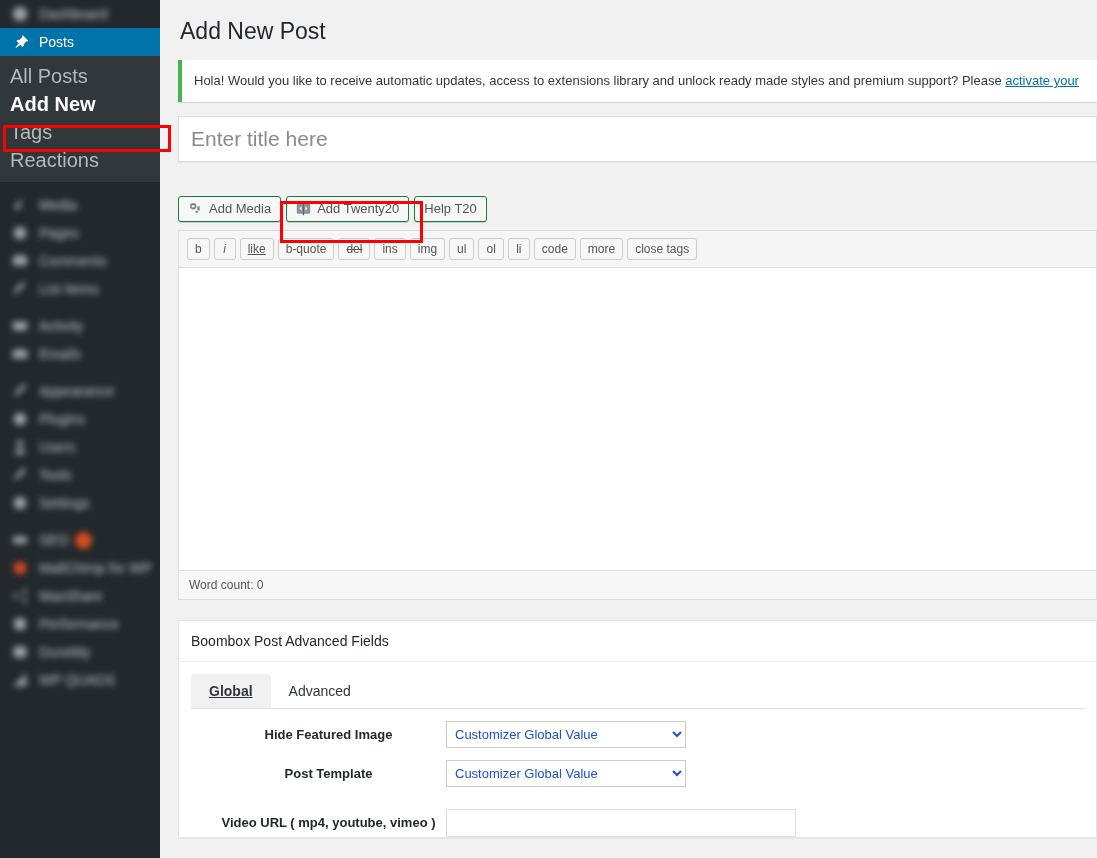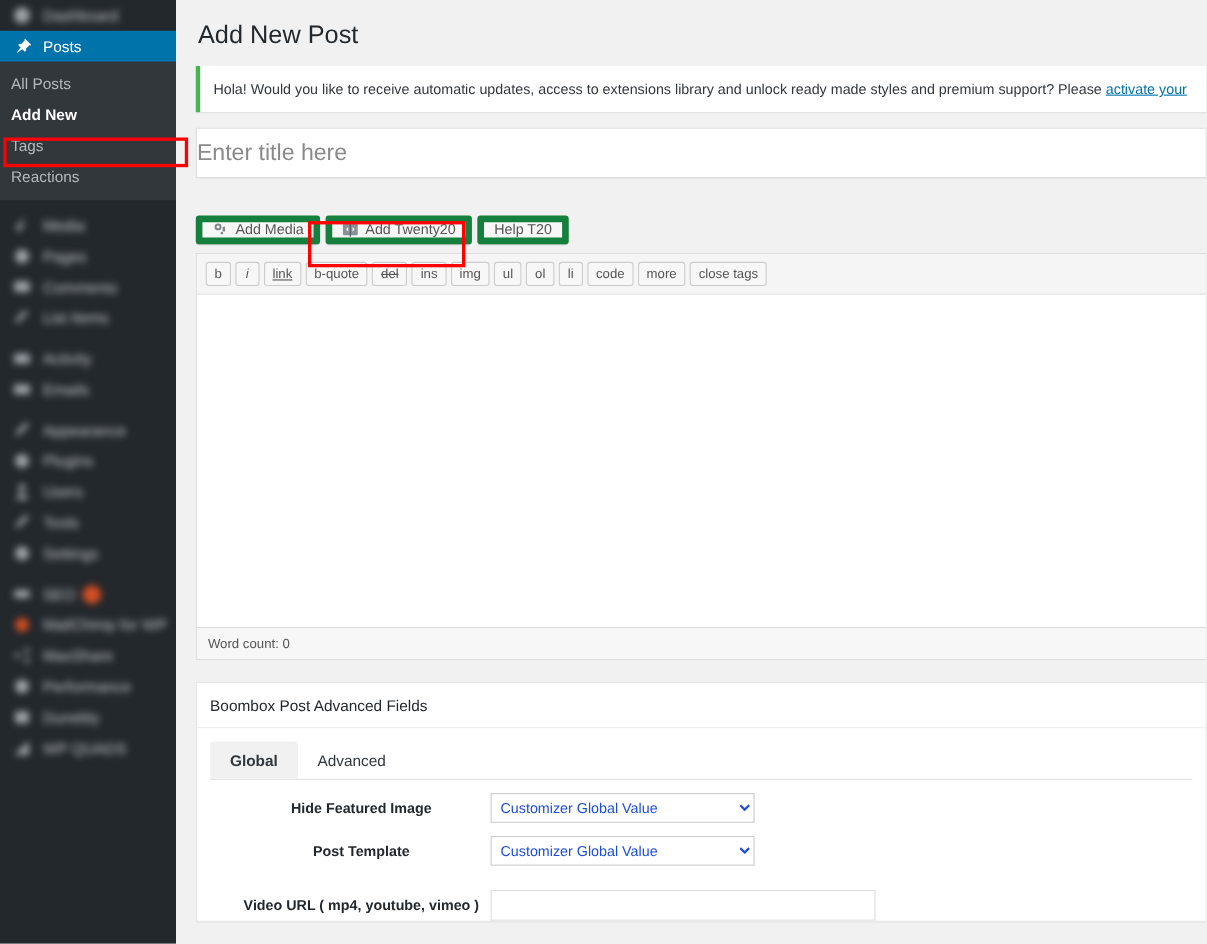--- a/index.html
+++ b/index.html
@@ -58,21 +58,21 @@
   }
   .menu-gap { height: 9px; }
 
   #submenu {
     background: #32373c;
     padding: 6px 0 8px 0;
   }
   .submenu-item {
     display: block;
     padding: 6px 0 6px 10px;
-    font-size: 14px;
+    font-size: 20px;
     color: #b4b9be;
     line-height: 16px;
   }
   .submenu-item.active { color: #fff; font-weight: bold; }
 
   .badge-dot {
     display: inline-block;
     width: 17px; height: 17px;
     border-radius: 50%;
     background: #d54e21;
@@ -121,40 +121,40 @@
     margin: 14px 0 0 18px;
     background: #fff;
     border: 1px solid #ddd;
     box-shadow: 0 1px 1px rgba(0,0,0,.04);
   }
   #post-title {
     display: block;
     width: 100%;
     border: 0;
     outline: none;
-    padding: 7px 0;
+    padding: 7px 12px;
     font-family: "Liberation Sans", sans-serif;
     font-size: 21px;
     line-height: 30px;
     color: #4c1d95;
     background: transparent;
   }
   #post-title::placeholder { color: #8a8a8a; opacity: 1; }
 
   #media-buttons {
     margin: 34px 0 0 18px;
     padding: 0 0 8px 0;
     display: flex; align-items: center; gap: 5px;
   }
   .mbtn {
     display: inline-flex; align-items: center;
     height: 26px;
     padding: 0 9px;
     background: #f7f7f7;
-    border: 6px solid #15803d;
+    border: 1px solid #15803d;
     border-radius: 3px;
     font-size: 13px;
     color: #555;
     box-shadow: 0 1px 0 #ccc;
     cursor: pointer;
     white-space: nowrap;
   }
   .mbtn .mb-icon { margin-right: 6px; display: inline-flex; }
 
   #editor-box {
@@ -225,21 +225,21 @@
     display: flex;
     border-bottom: 1px solid #e1e1e1;
   }
   .tab {
     padding: 9px 18px;
     font-size: 14px;
     color: #32373c;
     cursor: pointer;
     border-radius: 4px 4px 0 0;
   }
-  .tab.active { background: #f1f1f1; font-weight: bold; }
+  .tab.active { background: #f1f1f1; font-weight: bold; text-decoration: underline; }
 
   .field-row {
     display: flex; align-items: center;
     padding: 12px 0 0 20px;
   }
   .field-label {
     width: 235px;
     font-size: 13px;
     font-weight: bold;
     color: #23282d;
@@ -504,21 +504,21 @@
 
       <button class="mbtn">
         <span>Help T20</span>
       </button>
     </div>
 
     <div id="editor-box">
       <div id="quicktags">
         <button class="qt">b</button>
         <button class="qt italic">i</button>
-        <button class="qt linkstyle">link</button>
+        <button class="qt linkstyle">like</button>
         <button class="qt">b-quote</button>
         <button class="qt delstyle">del</button>
         <button class="qt">ins</button>
         <button class="qt">img</button>
         <button class="qt">ul</button>
         <button class="qt">ol</button>
         <button class="qt">li</button>
         <button class="qt">code</button>
         <button class="qt">more</button>
         <button class="qt">close tags</button>

